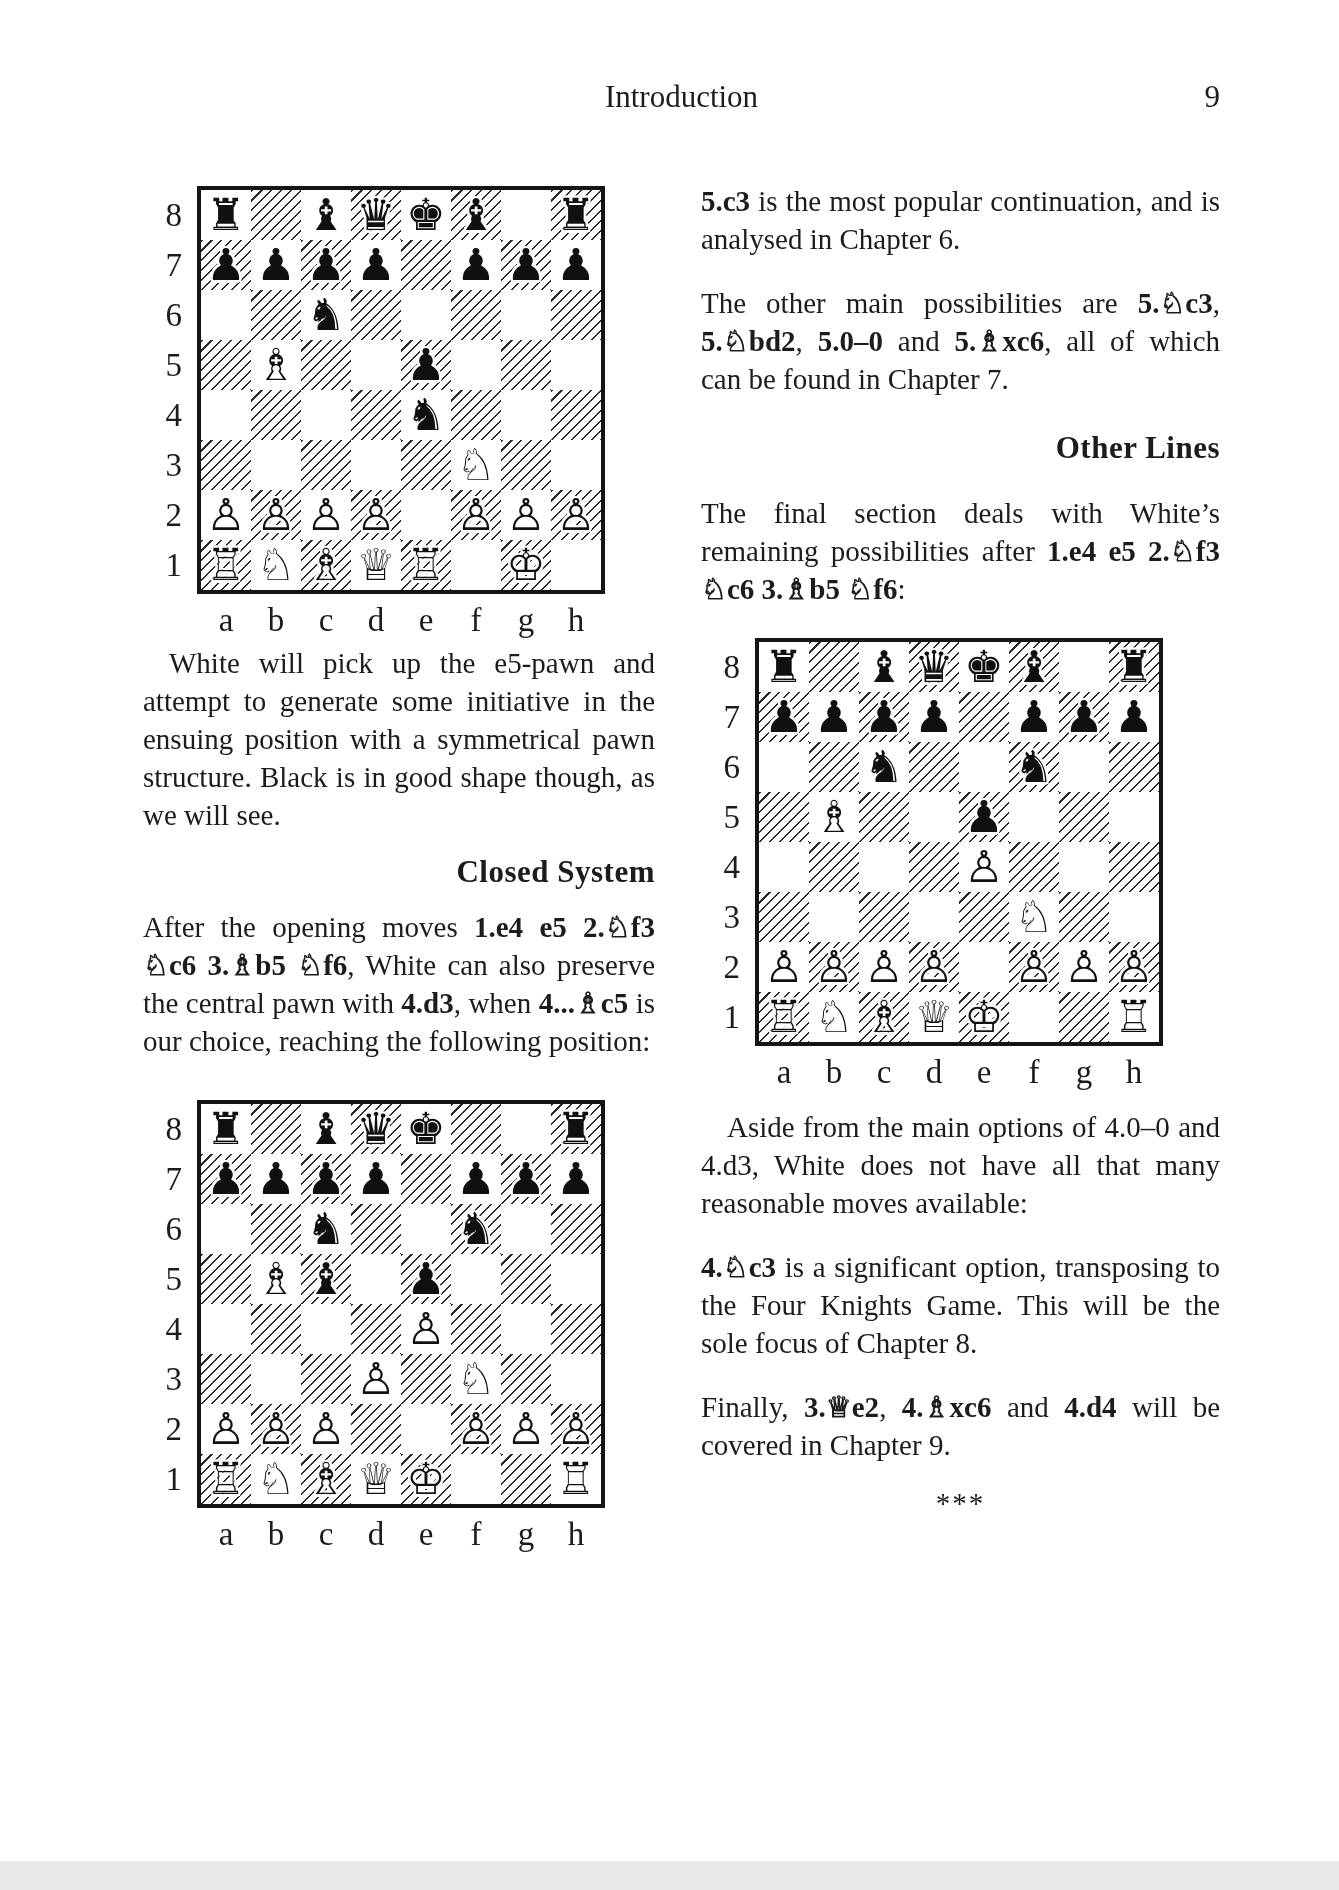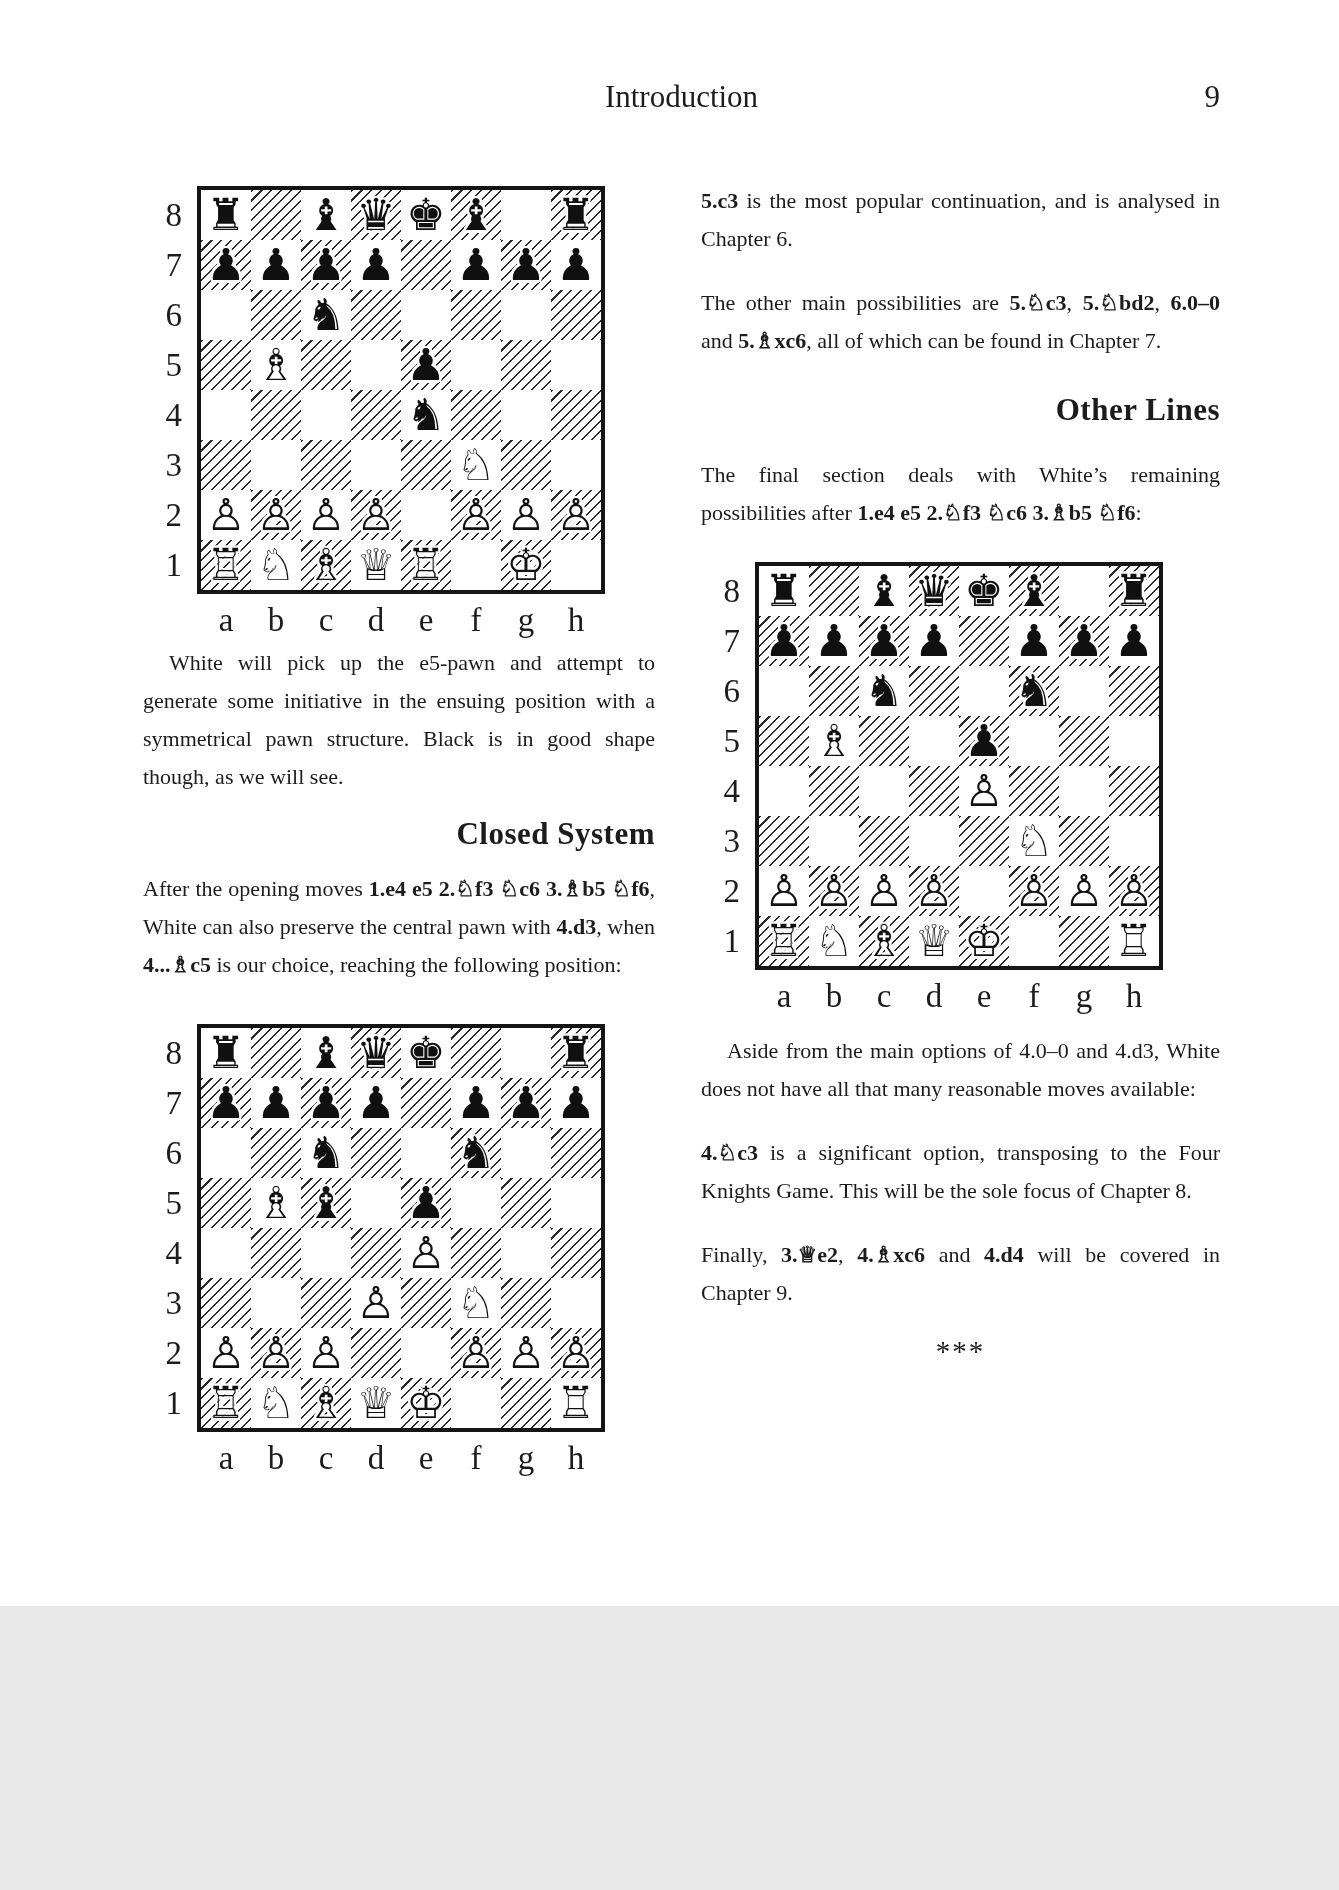--- a/index.html
+++ b/index.html
@@ -1,30 +1,30 @@
 <!DOCTYPE html>
 <html><head>
 <meta charset="utf-8">
 <style>
   html,body{margin:0;padding:0;background:#e8e8e8;}
   .page{
-    width:1339px;height:1606px;background:#ffffff;color:#1c1c1c;
+    width:1339px;height:1861px;background:#ffffff;color:#1c1c1c;
     font-family:"Liberation Serif","DejaVu Serif",serif;
     box-sizing:border-box;padding:76px 119px 0 143px;overflow:hidden;
     margin:0 auto;position:relative;
   }
   .page-header{position:relative;height:42px;font-size:31px;line-height:42px;}
   .running-title{position:absolute;left:50%;transform:translateX(-50%);}
   .page-num{position:absolute;right:0;top:0;}
 
   .content{display:flex;margin-top:32px;align-items:flex-start;}
   .col-left{flex:0 0 512px;width:512px;}
   .col-right{flex:1;margin-left:46px;min-width:0;}
 
-  p.body-text{margin:26px 0 0 0;font-size:22px;line-height:38px;text-align:justify;}
+  p.body-text{margin:26px 0 0 0;font-size:29px;line-height:38px;text-align:justify;}
   p.indent{text-indent:26px;}
   .b{font-weight:bold;}
 
   h2.heading{margin:18px 0 0 0;font-size:31px;line-height:40px;font-weight:bold;text-align:right;letter-spacing:0.5px;font-family:Liberation Serif, serif;}
   h2.mt30{margin-top:30px;}
 
   .mt0{margin-top:0 !important;}
   .mt2{margin-top:2px !important;}
   .mt14{margin-top:14px !important;}
   .mt16{margin-top:16px !important;}
@@ -381,21 +381,21 @@
           </div>
       </div>
 
 
     </div>
 
     <div class="col-right">
 
       <p class="body-text mt32"><span class="b">5.c3</span><span> is the most popular continuation, and is analysed in Chapter 6.</span></p>
 
-      <p class="body-text"><span>The other main possibilities are </span><span class="b">5.♘c3</span><span>, </span><span class="b">5.♘bd2</span><span>, </span><span class="b">6.0–0</span><span> and </span><span class="b">5.♗xc6</span><span>, all of which can be found in Chapter 7.</span></p>
+      <p class="body-text"><span>The other main possibilities are </span><span class="b">5.♘c3</span><span>, </span><span class="b">5.♘bd2</span><span>, </span><span class="b">5.0–0</span><span> and </span><span class="b">5.♗xc6</span><span>, all of which can be found in Chapter 7.</span></p>
 
       <h2 class="heading mt30">Other Lines</h2>
 
       <p class="body-text mt26"><span>The final section deals with White’s remaining possibilities after </span><span class="b">1.e4 e5 2.♘f3 ♘c6 3.♗b5 ♘f6</span><span>:</span></p>
 
       <div class="diagram mt30">
         <div class="board-wrap">
           <div class="ranks">
               <span>8</span>
               <span>7</span>

